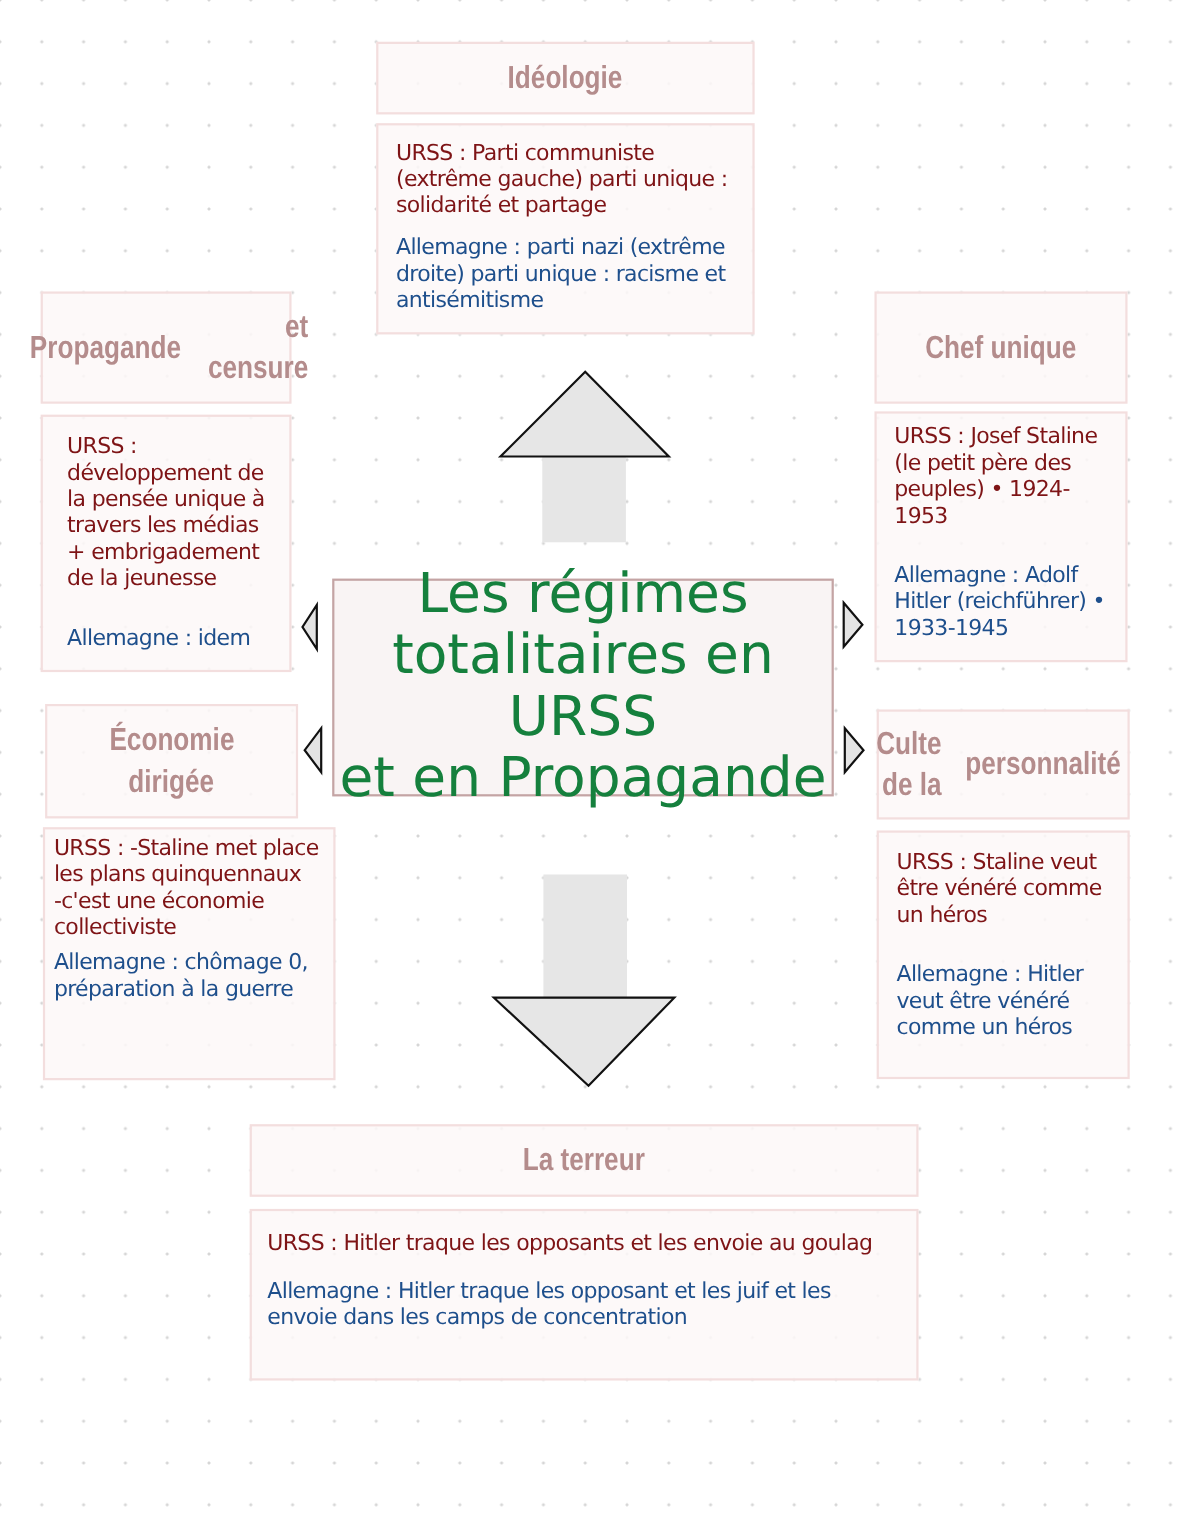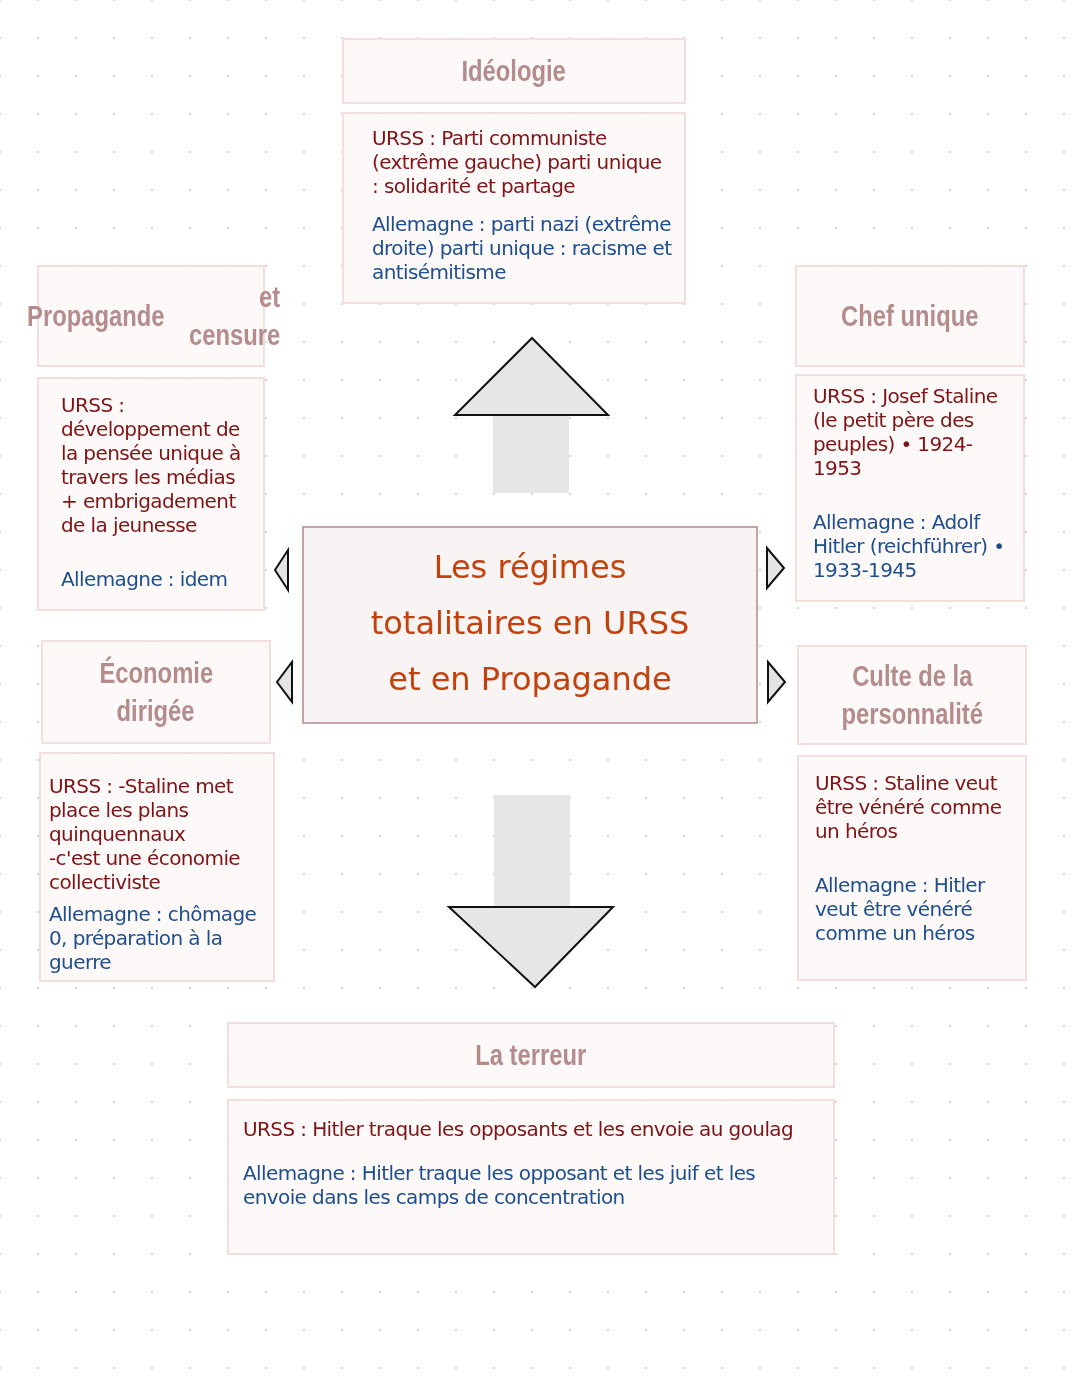--- a/index.html
+++ b/index.html
@@ -30,32 +30,32 @@
   .urss { color: #7e1416; }
   .de { color: #1e4f8c; }
   .gap { margin-top: 14px; }
   .gap-lg { margin-top: 30px; }
   .center-box {
     position: absolute; left: 302px; top: 526px; width: 456px; height: 198px;
     box-sizing: border-box; border: 2px solid #c4a4a4; background: #f9f4f4;
     display: flex; align-items: center; justify-content: center; text-align: center;
   }
   .center-title {
-    color: #c2410c; font-family: "DejaVu Sans", sans-serif; font-size: 32px;
+    color: #15803d; font-family: "DejaVu Sans", sans-serif; font-size: 50px;
     line-height: 56px; margin: 0; padding-bottom: 4px;
   }
   svg.shape { position: absolute; overflow: visible; }
 </style>
 </head>
 <body>
 
 <div class="box title-box" style="left:342px;top:38px;width:344px;height:66px;">
   <span>Idéologie</span>
 </div>
-<div class="box content-box" style="left:342px;top:112px;width:344px;height:192px;padding:12px 12px 10px 28px;">
+<div class="box content-box" style="left:342px;top:112px;width:344px;height:192px;padding:12px 12px 10px 16px;">
   <p class="txt urss">URSS : Parti communiste (extrême gauche) parti unique : solidarité et partage</p>
   <p class="txt de gap">Allemagne : parti nazi (extrême droite) parti unique : racisme et antisémitisme</p>
 </div>
 
 <div class="box title-box" style="left:37px;top:265px;width:228px;height:102px;flex-direction:row;">
   <span>Propagande</span>
   <span>et censure</span>
 </div>
 <div class="box content-box" style="left:37px;top:377px;width:228px;height:234px;padding:14px 14px 10px 22px;">
   <p class="txt urss">URSS : développement de la pensée unique à travers les médias + embrigadement de la jeunesse</p>
@@ -67,27 +67,27 @@
 </div>
 <div class="box content-box" style="left:795px;top:374px;width:230px;height:228px;padding:8px 10px 10px 16px;">
   <p class="txt urss">URSS : Josef Staline (le petit père des peuples) • 1924-1953</p>
   <p class="txt de gap-lg">Allemagne : Adolf Hitler (reichführer) • 1933-1945</p>
 </div>
 
 <div class="box title-box" style="left:41px;top:640px;width:230px;height:104px;flex-direction:column;">
   <span>Économie</span>
   <span>dirigée</span>
 </div>
-<div class="box content-box" style="left:39px;top:752px;width:236px;height:230px;padding:20px 8px 10px 8px;">
+<div class="box content-box" style="left:39px;top:752px;width:266px;height:230px;padding:4px 8px 10px 8px;">
   <p class="txt urss">URSS : -Staline met place les plans quinquennaux</p>
   <p class="txt urss">-c'est une économie collectiviste</p>
   <p class="txt de" style="margin-top:8px;">Allemagne : chômage 0, préparation à la guerre</p>
 </div>
 
-<div class="box title-box" style="left:797px;top:645px;width:230px;height:100px;flex-direction:column;">
+<div class="box title-box" style="left:797px;top:645px;width:230px;height:100px;">
   <span>Culte de la</span>
   <span>personnalité</span>
 </div>
 <div class="box content-box" style="left:797px;top:755px;width:230px;height:226px;padding:14px 10px 26px 16px;">
   <p class="txt urss">URSS : Staline veut être vénéré comme un héros</p>
   <p class="txt de gap-lg">Allemagne : Hitler veut être vénéré comme un héros</p>
 </div>
 
 <div class="box title-box" style="left:227px;top:1022px;width:608px;height:66px;">
   <span>La terreur</span>

